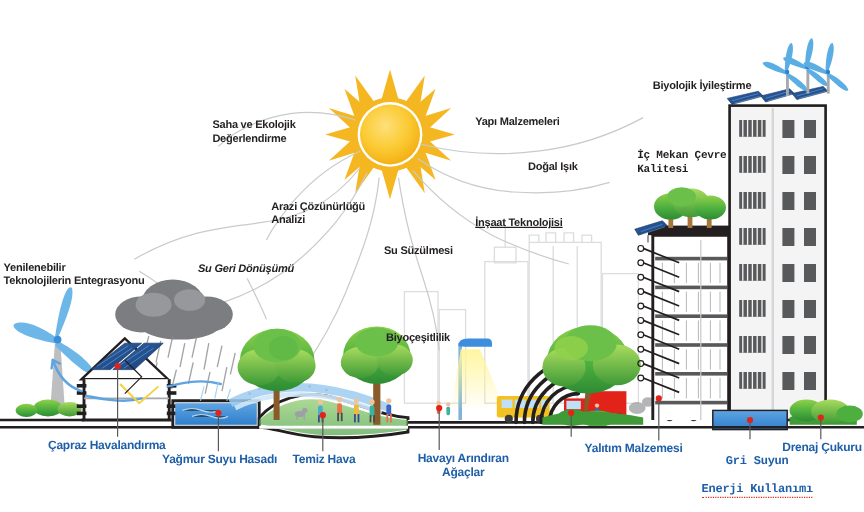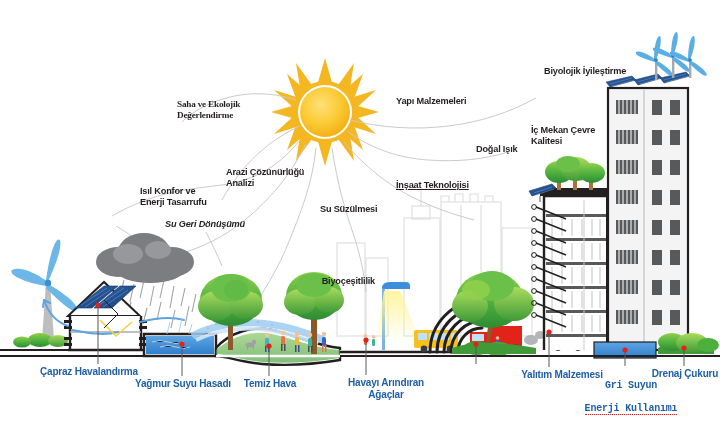--- a/index.html
+++ b/index.html
@@ -686,58 +686,58 @@
       <circle cx="269" cy="346" r="2.6"></circle>
       <circle cx="366" cy="340" r="2.6"></circle>
       <circle cx="476" cy="344" r="2.6"></circle>
       <circle cx="549" cy="332" r="2.6"></circle>
       <circle cx="625" cy="350" r="2.6"></circle>
       <circle cx="684" cy="348" r="2.6"></circle>
     </g>
   </svg>
 
 
-  <div class="lbl black" style="left:177px; top:99px; width:104px;font-family:Liberation Serif, serif;">Saha ve Ekolojik
+  <div class="lbl black" style="left:177px; top:99px; width:104px;">Saha ve Ekolojik
 Değerlendirme</div>
 
-
-  <div class="lbl black" style="left:140px; top:186px; width:104px;">Isıl Konfor ve
-Enerji Tasarrufu</div>
+  <div class="lbl black" style="left:3px; top:218px; width:130px;">Yenilenebilir
+Teknolojilerin Entegrasyonu</div>
+
 
   <div class="lbl black" style="left:165px; top:219px; width:110px;font-style:italic;">Su Geri Dönüşümü</div>
 
   <div class="lbl black" style="left:226px; top:167px; width:102px;">Arazi Çözünürlüğü
 Analizi</div>
 
   <div class="lbl black" style="left:320px; top:204px; width:84px;">Su Süzülmesi</div>
 
   <div class="lbl black" style="left:396px; top:96px; width:100px;">Yapı Malzemeleri</div>
 
-  <div class="lbl black" style="left:440px; top:144px; width:70px;margin-left:36px;">Doğal Işık</div>
+  <div class="lbl black" style="left:440px; top:134px; width:70px;">Doğal Işık</div>
 
   <div class="lbl black" style="left:396px; top:180px; width:100px;text-decoration:underline;">İnşaat Teknolojisi</div>
 
   <div class="lbl black" style="left:516px; top:66px; width:116px;margin-left:28px;">Biyolojik İyileştirme</div>
 
-  <div class="lbl black" style="left:531px; top:125px; width:100px;">İç Mekan Çevre
+  <div class="lbl black" style="left:531px; top:125px; width:100px;font-family:Liberation Mono, monospace;">İç Mekan Çevre
 Kalitesi</div>
 
   <div class="lbl black" style="left:291px; top:276px; width:84px;text-align:right;">Biyoçeşitlilik</div>
 
   <div class="lbl blue left" style="left:40px; top:366px; width:130px;">Çapraz Havalandırma</div>
 
   <div class="lbl blue" style="left:130px; top:378px; width:106px;">Yağmur Suyu Hasadı</div>
 
   <div class="lbl blue" style="left:236px; top:378px; width:68px;">Temiz Hava</div>
 
   <div class="lbl blue" style="left:337px; top:377px; width:98px;">Havayı Arındıran
 Ağaçlar</div>
 
 
-  <div class="lbl blue" style="left:510px; top:369px; width:104px;">Yalıtım Malzemesi</div>
+  <div class="lbl blue" style="left:476px; top:369px; width:104px;">Yalıtım Malzemesi</div>
 
   <div class="lbl blue" style="left:578px; top:368px; width:106px;font-family:Liberation Mono, monospace;">
     <span>Gri Suyun</span><br>
     <span class="misspell">Enerji Kullanımı</span>
   </div>
 
   <div class="lbl blue" style="left:642px; top:368px; width:86px;">Drenaj Çukuru</div>
 
 </div>
 

